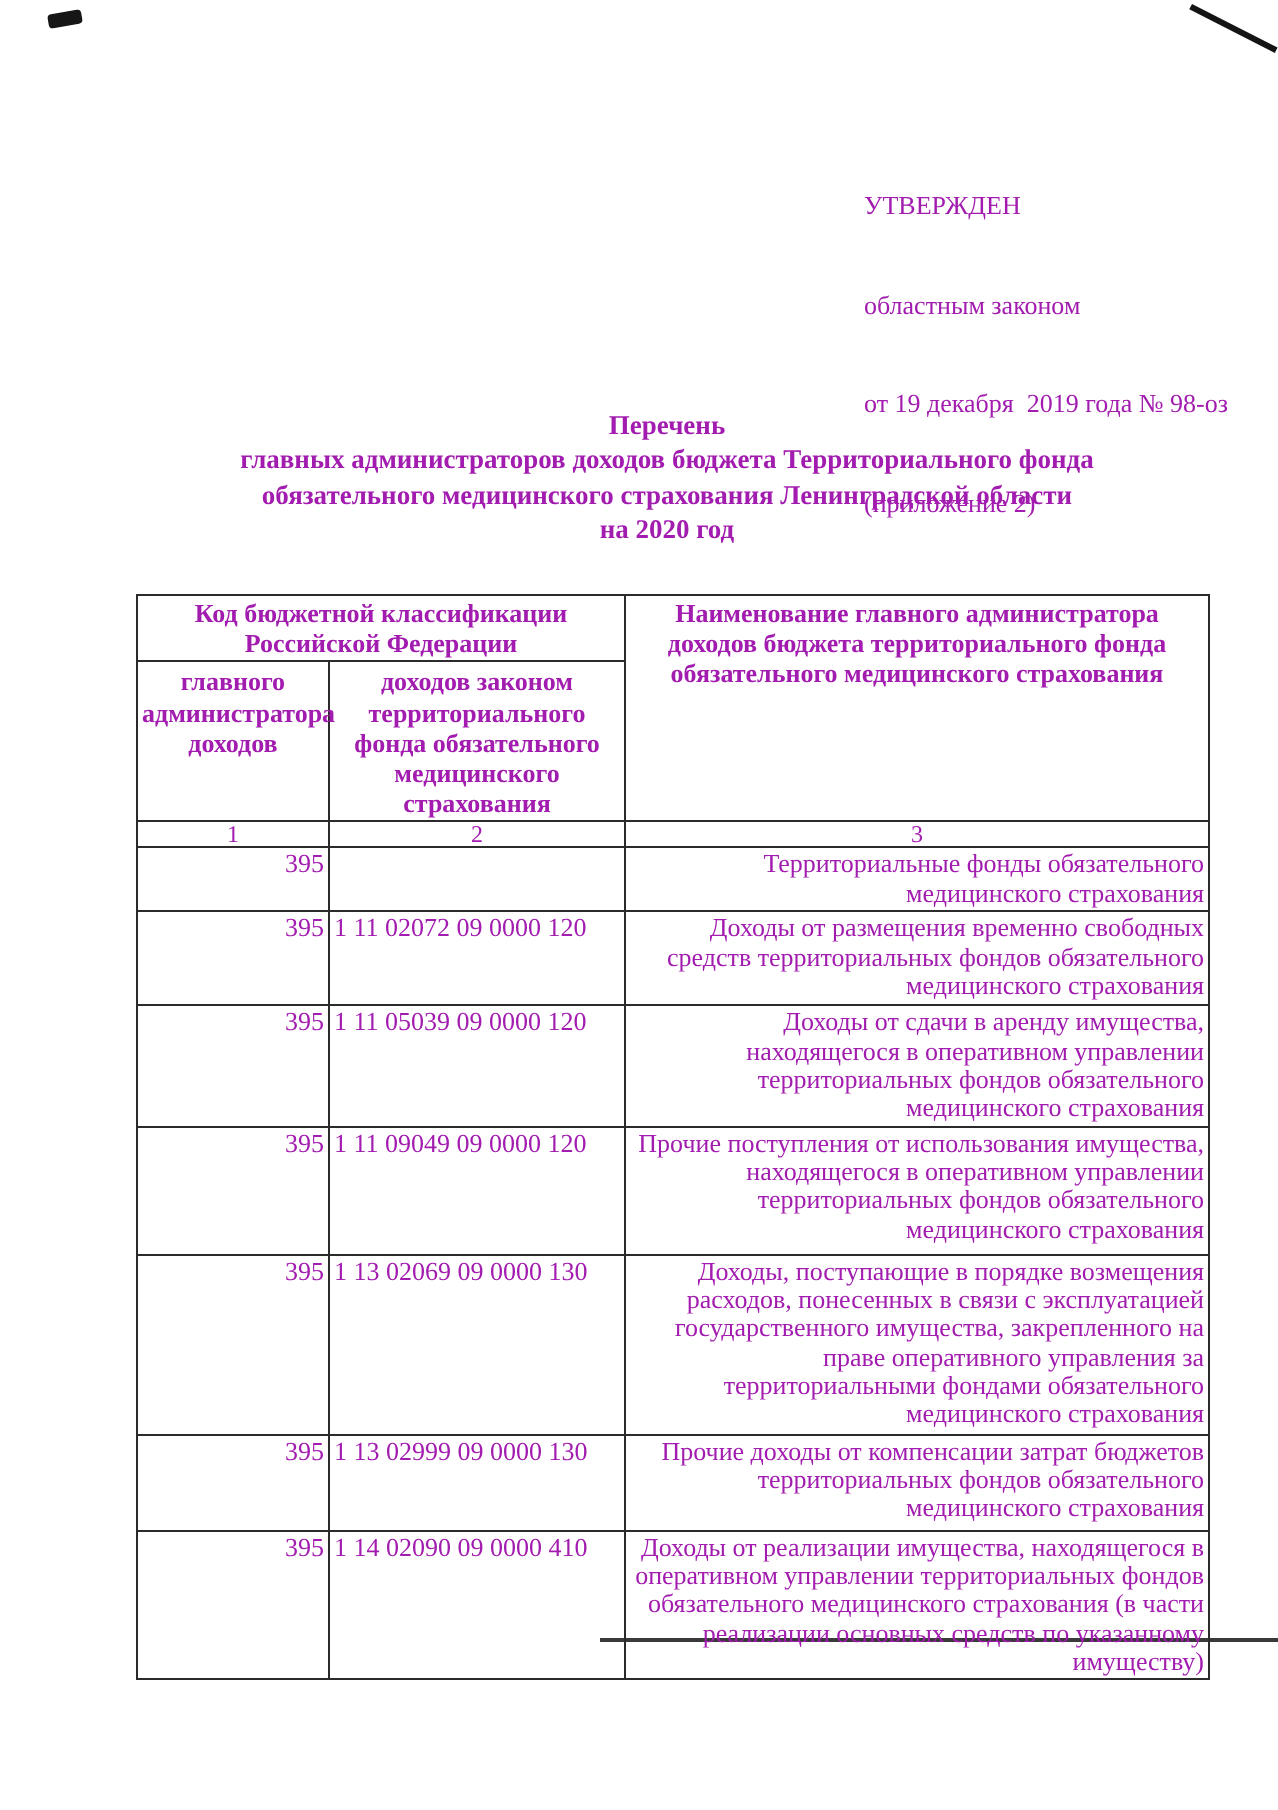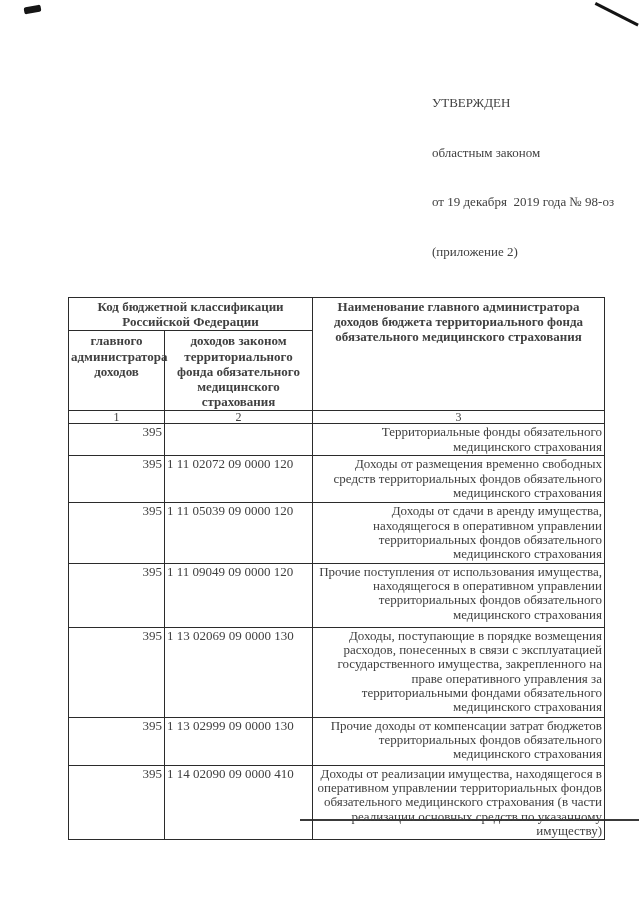--- a/index.html
+++ b/index.html
@@ -3,21 +3,21 @@
 <meta charset="utf-8">
 <style>
   * { box-sizing: border-box; }
   html, body { margin: 0; padding: 0; background: #ffffff; }
   .page {
     position: relative;
     width: 639px;
     height: 854px;
     background: #ffffff;
     font-family: "Liberation Serif", "DejaVu Serif", serif;
-    color: #404040;
+    color: #a21caf;
     overflow: hidden;
   }
 
   
   .mark-tl {
     position: absolute;
     left: 24px; top: 6px;
     width: 17px; height: 7px;
     background: #161616;
     border-radius: 2px;
@@ -112,20 +112,26 @@
   <div class="mark-tr"></div>
   <div class="mark-bottom-line"></div>
 
   <div class="approval">
     <div>УТВЕРЖДЕН</div>
     <div>областным законом</div>
     <div>от 19 декабря  2019 года № 98-оз</div>
     <div>(приложение 2)</div>
   </div>
 
+  <div class="title">
+    <div>Перечень</div>
+    <div>главных администраторов доходов бюджета Территориального фонда</div>
+    <div>обязательного медицинского страхования Ленинградской области</div>
+    <div>на 2020 год</div>
+  </div>
 
   <table class="doc-table">
     <colgroup>
         <col class="c1">
         <col class="c2">
         <col class="c3">
       </colgroup>
     <thead>
       <tr>
         <th colspan="2" class="th-group">Код бюджетной классификации Российской Федерации</th>

